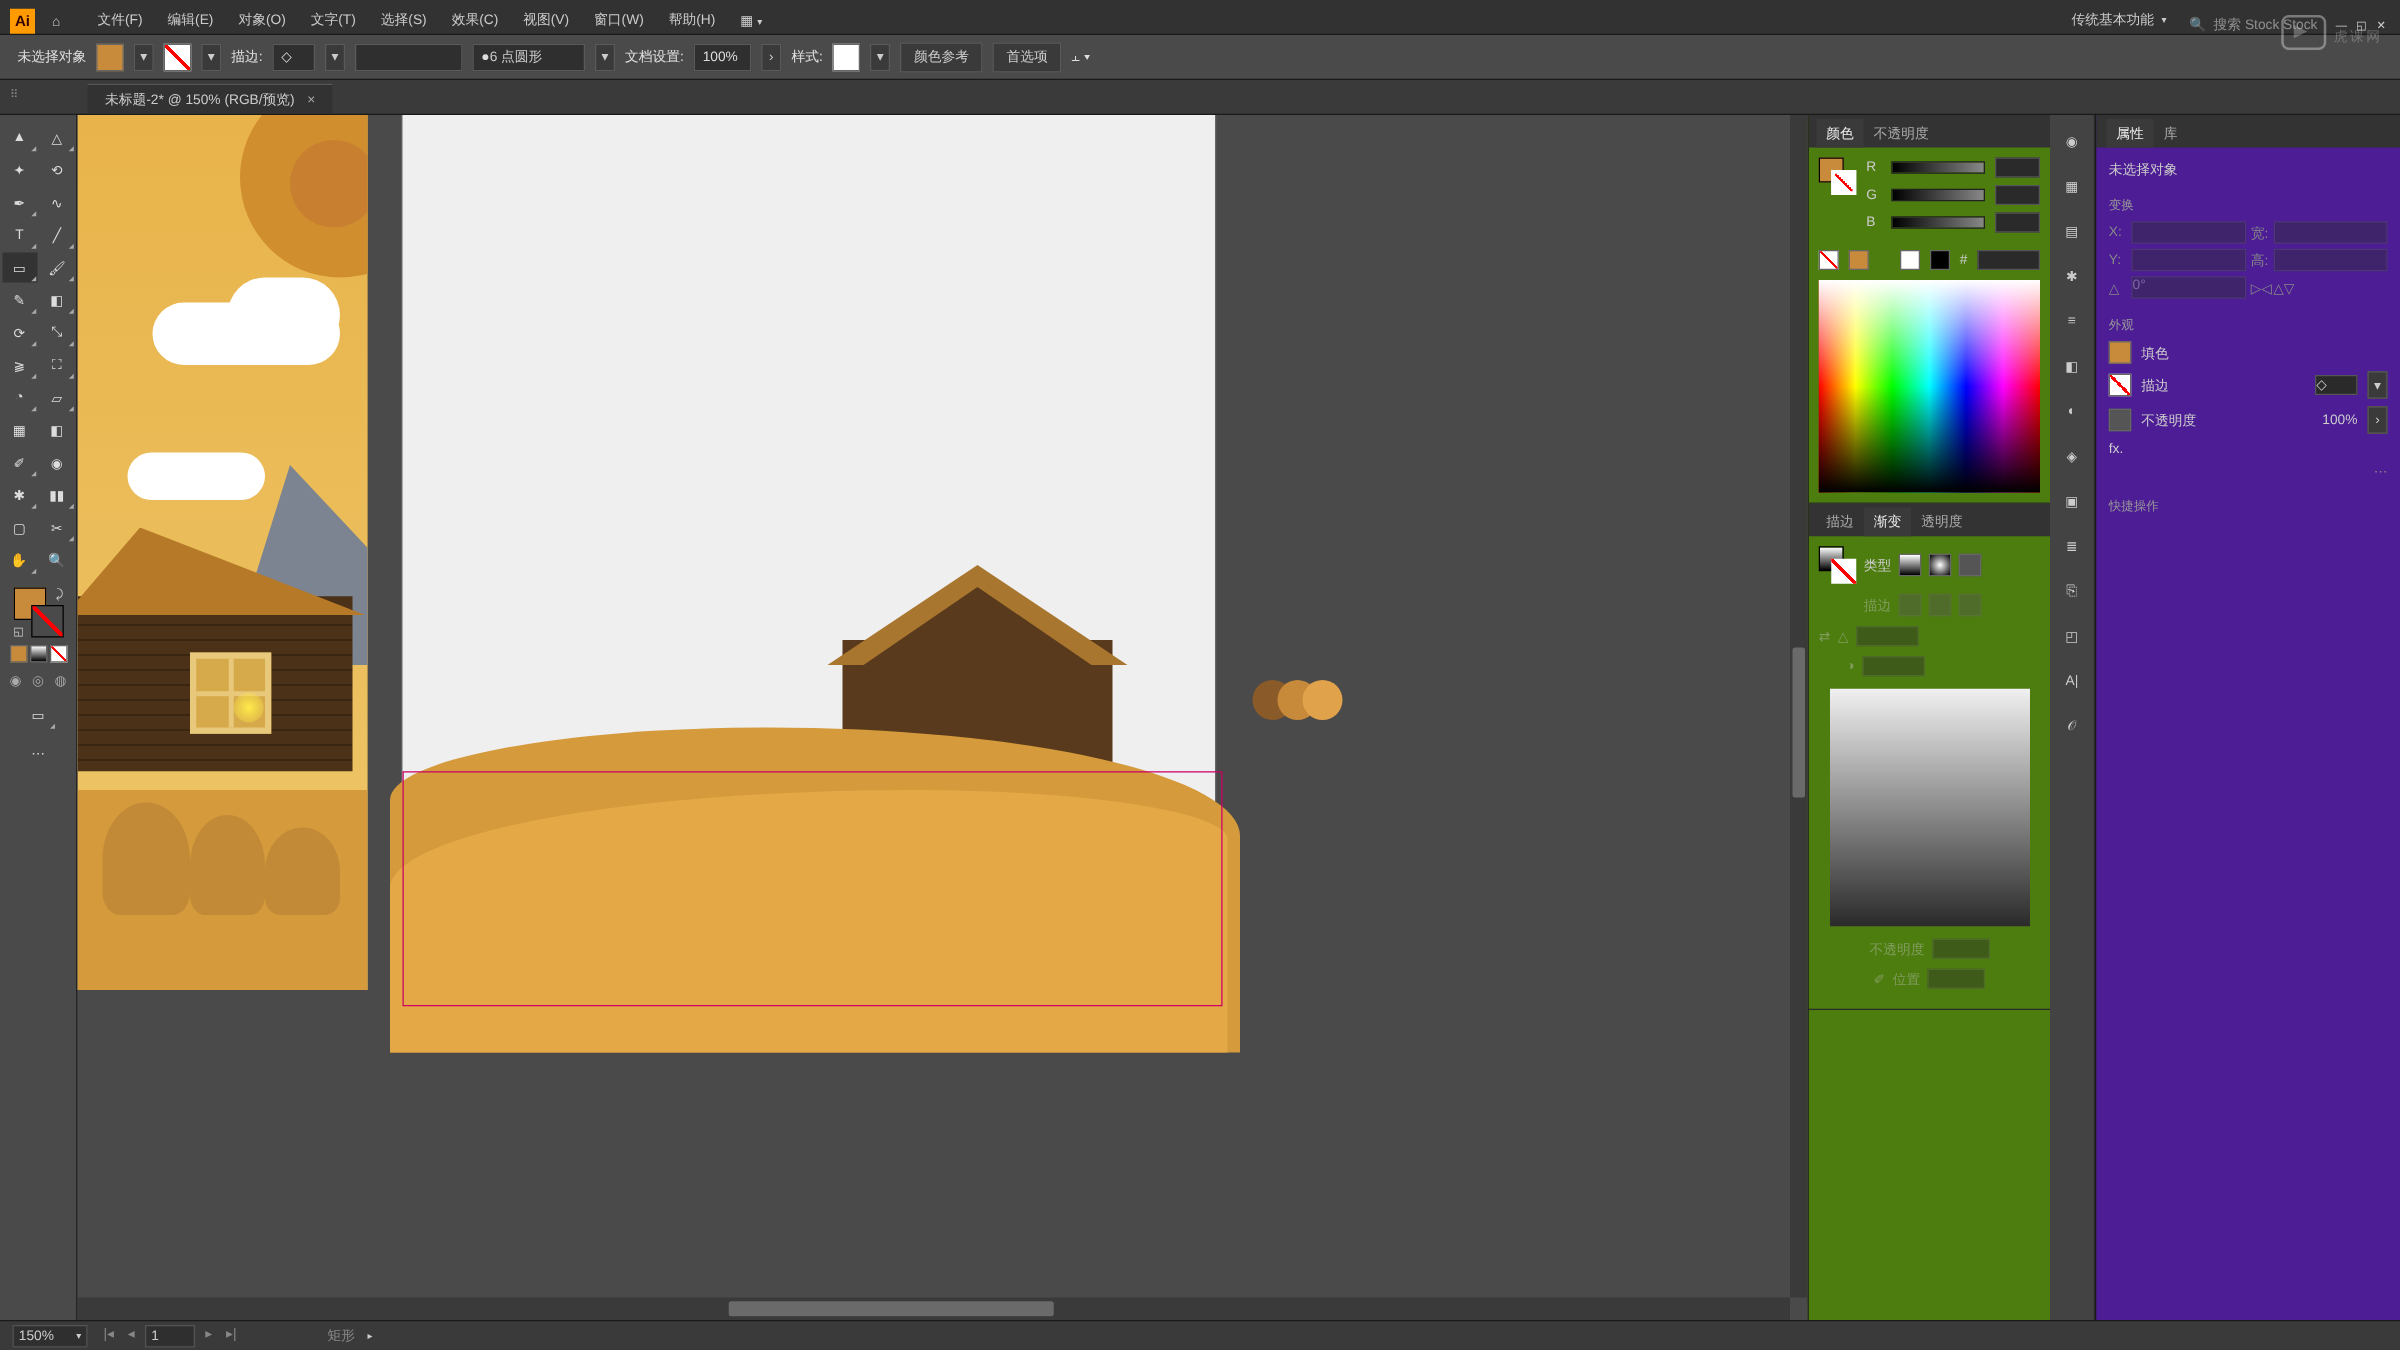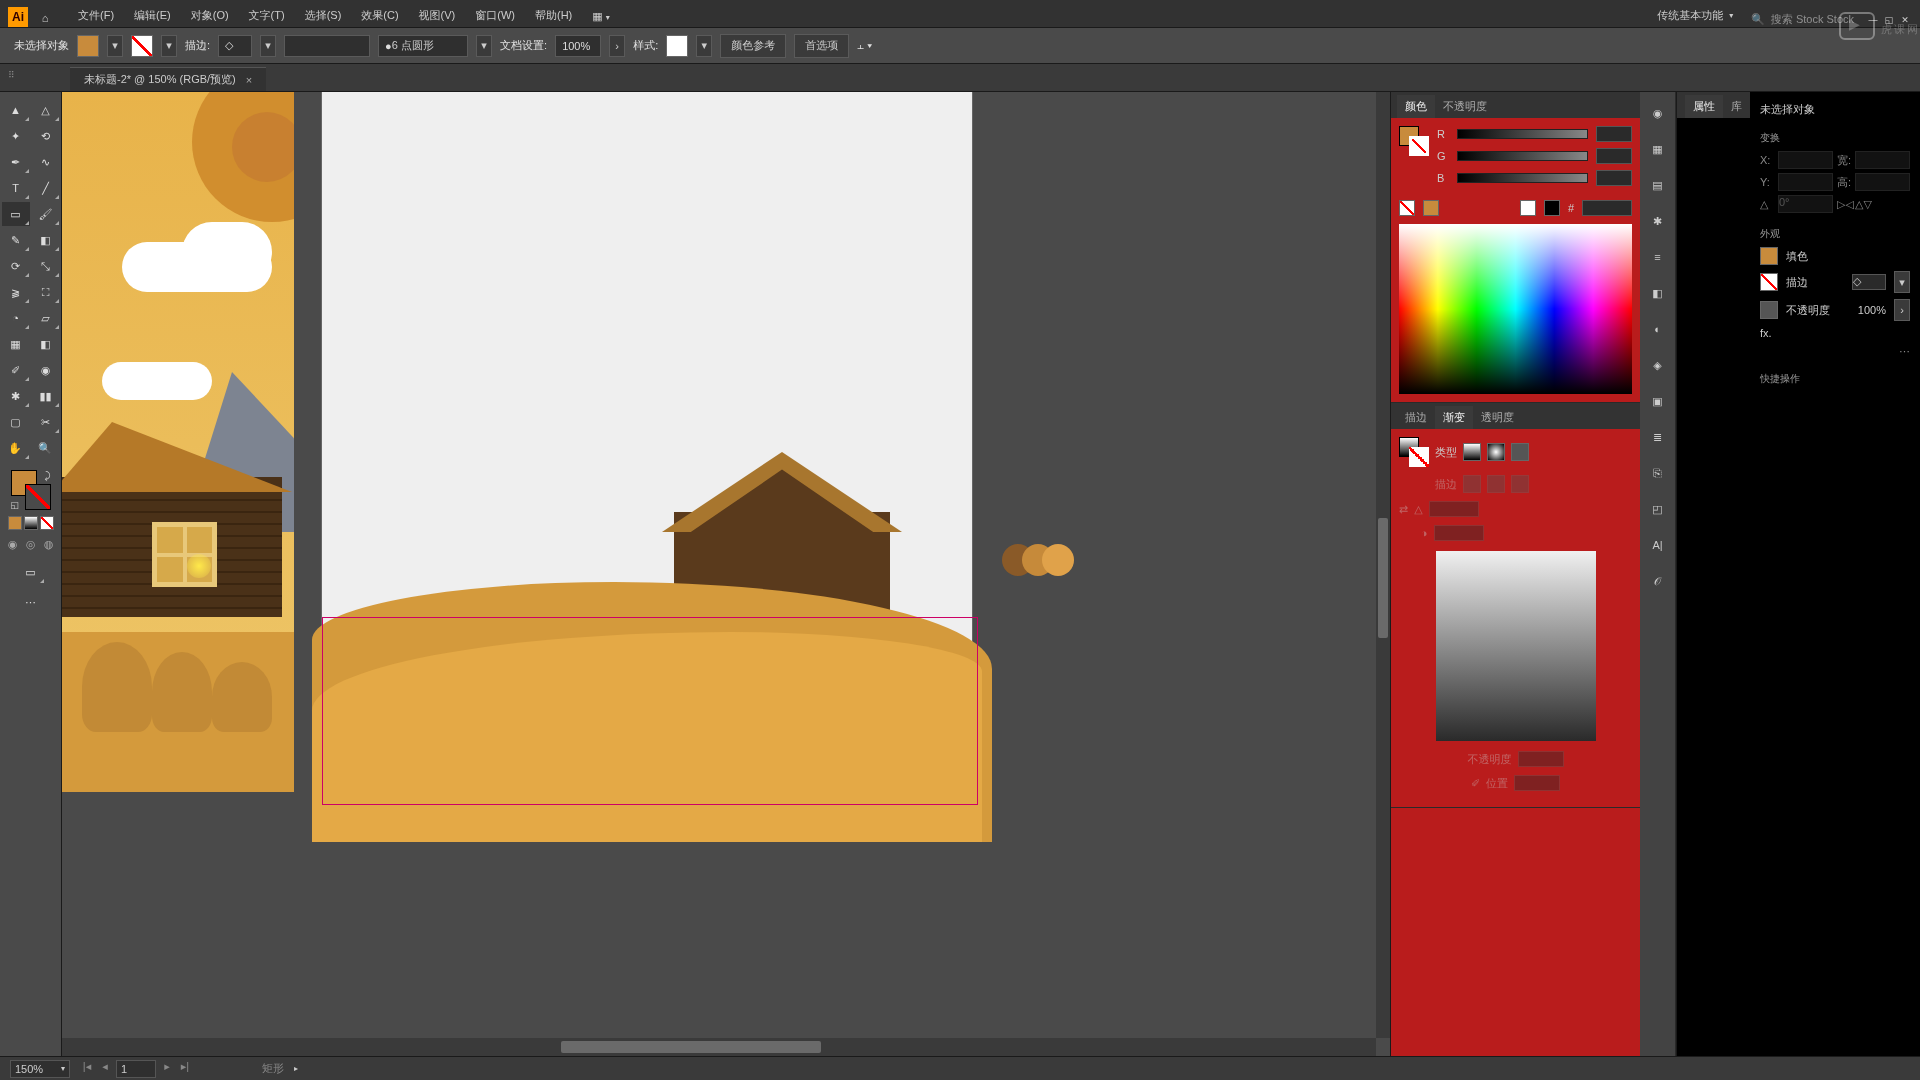--- a/index.html
+++ b/index.html
@@ -79,58 +79,58 @@
 .mb-house{position:absolute;top:360px;left:340px;width:240px;height:230px}
 .mb-wall{position:absolute;top:60px;left:12px;right:12px;bottom:0;background:#5a3a1c}
 .mb-roof{position:absolute;top:0;left:0;right:0;height:80px;background:#a8762e;clip-path:polygon(50% 0,100% 100%,88% 100%,50% 22%,12% 100%,0 100%)}
 .mb-rooffill{position:absolute;top:14px;left:18px;right:18px;height:70px;background:#5a3a1c;clip-path:polygon(50% 0,100% 100%,0 100%)}
 .sel-rect{position:absolute;top:525px;left:260px;width:656px;height:188px;border:1px solid #c06;pointer-events:none}
 .orb{position:absolute;width:32px;height:32px;border-radius:50%;background:#8a5a28}
 .orb.o1{top:452px;left:940px}
 .orb.o2{top:452px;left:960px;background:#c68a3a}
 .orb.o3{top:452px;left:980px;background:#e0a24a}
 
-.right-dock{width:286px;background:#b91c1c;border-left:1px solid #1a1a1a;display:flex}
+.right-dock{width:230px;background:#4d7c0f;border-left:1px solid #1a1a1a;display:flex}
 .dock-icons{width:36px;background:#434343;border-right:1px solid #2a2a2a;display:flex;flex-direction:column;align-items:center;padding-top:10px;gap:14px}
 .dock-ic{width:22px;height:22px;display:flex;align-items:center;justify-content:center;color:#ccc}
 .panel-stack{flex:1;display:flex;flex-direction:column}
 .panel{border-bottom:1px solid #2a2a2a}
 .panel-tabs{display:flex;height:26px;align-items:end;background:#333;padding-left:6px}
 .ptab{padding:4px 8px;color:#aaa}
 .ptab.active{background:#3a3a3a;color:#eee}
 .panel-body{padding:8px}
 .rgb-row{display:flex;align-items:center;gap:8px;margin-bottom:6px}
 .rgb-label{width:12px}
 .slider{flex:1;height:10px;background:linear-gradient(to right,#000,#888);border:1px solid #222}
 .rgb-val{width:36px;height:16px;background:#2a2a2a;border:1px solid #555}
 .hexrow{display:flex;align-items:center;gap:8px;margin-top:4px}
 .mini-sw{width:16px;height:16px;border:1px solid #666}
 .spectrum{width:100%;height:170px;margin-top:8px;background:linear-gradient(to bottom,rgba(255,255,255,1),rgba(255,255,255,0) 50%,rgba(0,0,0,0) 50%,rgba(0,0,0,1)),linear-gradient(to right,red,yellow,lime,cyan,blue,magenta,red)}
 .grad-preview{width:160px;height:190px;background:linear-gradient(#f0f0f0,#2a2a2a);margin:10px auto}
 .grad-type{display:flex;gap:6px;align-items:center;margin-bottom:8px}
 .gt-sw{width:18px;height:18px;border:1px solid #666;background:#555}
 
-.far-right{width:244px;background:#000000;border-left:1px solid #1a1a1a;display:flex;flex-direction:row}
+.far-right{width:244px;background:#4c1d95;border-left:1px solid #1a1a1a;display:flex;flex-direction:column}
 .fr-tabs{display:flex;height:26px;align-items:end;padding-left:8px;background:#333}
 .fr-body{padding:10px;flex:1}
 .fr-sec{margin-bottom:14px}
 .fr-title{color:#999;font-size:10px;margin-bottom:6px}
 .transform-grid{display:grid;grid-template-columns:1fr 1fr;gap:4px}
 .tf-field{display:flex;align-items:center;gap:4px}
 .tf-field .lab{width:14px;color:#888}
 .tf-field .val{flex:1;height:18px;background:#2f2f2f;border:1px solid #555;opacity:.4}
 .appear-row{display:flex;align-items:center;gap:8px;margin-bottom:6px}
 .appear-sw{width:18px;height:18px;border:1px solid #666}
 
 .statusbar{height:24px;background:#3a3a3a;border-top:1px solid #1a1a1a;display:flex;align-items:center;padding:0 10px;gap:10px}
 .sb-zoom{width:60px;height:18px;background:#2f2f2f;border:1px solid #555;display:flex;align-items:center;padding:0 4px}
 .sb-nav{display:flex;gap:4px}
 .sb-nav span{width:14px;height:14px;display:flex;align-items:center;justify-content:center;color:#888}
 
-.watermark{position:absolute;right:0;top:8px;font-size:28px;color:#fff;opacity:.35;font-weight:300;letter-spacing:2px;pointer-events:none;z-index:999}
+.watermark{position:absolute;right:14px;top:8px;font-size:28px;color:#fff;opacity:.35;font-weight:300;letter-spacing:2px;pointer-events:none;z-index:999}
 .wm-icon{display:inline-block;width:36px;height:28px;border:2px solid #fff;border-radius:6px;position:relative;vertical-align:middle;margin-right:6px}
 .wm-icon::after{content:"▶";position:absolute;left:8px;top:2px;font-size:14px}
 </style>
 </head>
 <body>
 
 <div class="watermark"><span class="wm-icon"></span><span>虎课网</span></div>
 
 <div class="menubar">
   <div class="ai-logo">Ai</div>

